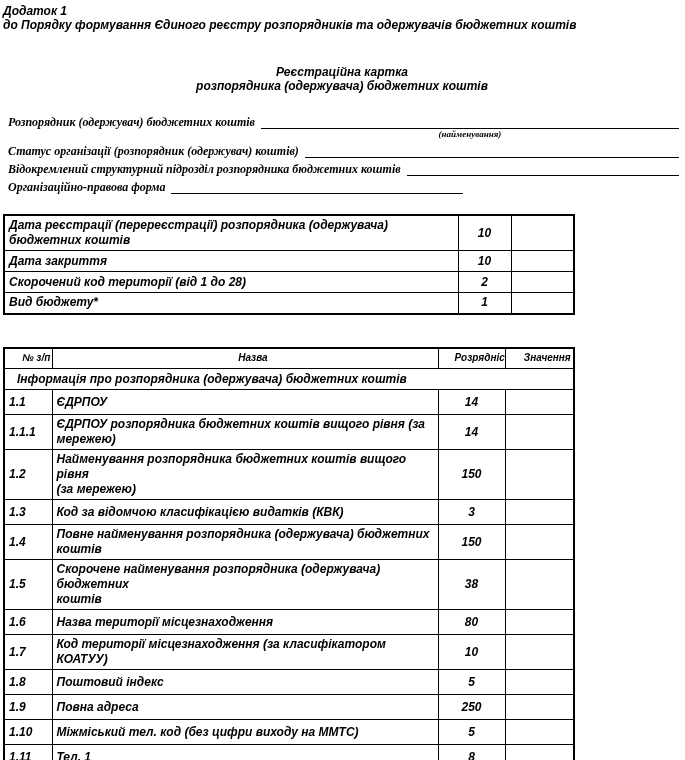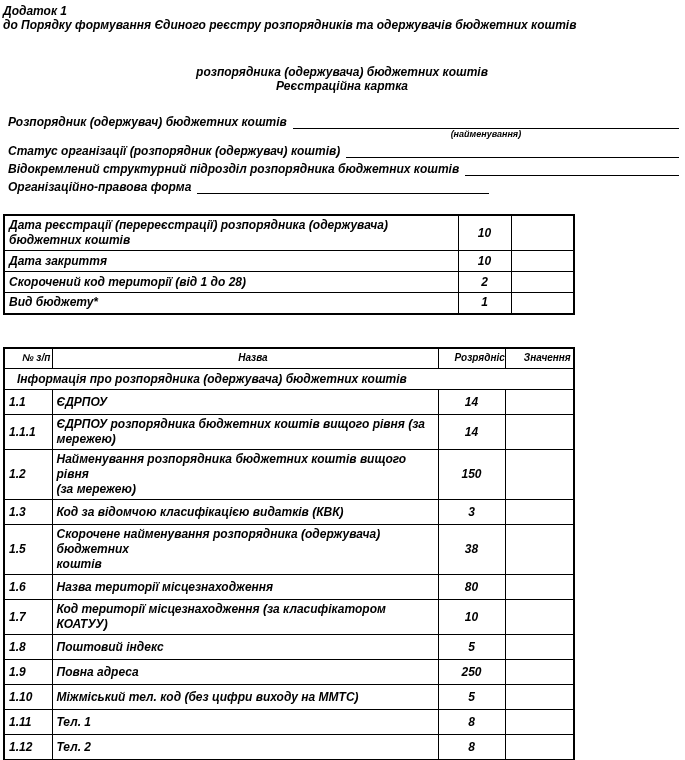--- a/index.html
+++ b/index.html
@@ -7,21 +7,21 @@
   body {
     width:685px; height:760px; overflow:hidden;
     font-family:"Liberation Sans", sans-serif;
     font-weight:bold; font-style:italic; color:#000;
   }
   .page { width:685px; height:760px; padding:4px 4px 0 3px; overflow:hidden; }
 
   .hdr-line { font-size:12px; line-height:14px; }
   .title-block { text-align:center; font-size:12px; line-height:14px; margin-top:33px; }
 
-  .form-block { margin:22px 2px 0 5px; font-size:12px; }
+  .form-block { margin:22px 2px 0 5px; font-size:12px;font-family:Liberation Serif, serif; }
   .form-line { display:flex; align-items:flex-start; margin-bottom:4px; }
   .flabel { white-space:nowrap; padding-right:6px; line-height:14px; }
   .fill { flex:1 1 auto; height:14px; border-bottom:1px solid #000; }
   .fill.short { flex:0 0 292px; }
   .fwrap { flex:1 1 auto; display:flex; flex-direction:column; }
   .fline { display:block; height:14px; border-bottom:1px solid #000; }
   .fnote { text-align:center; font-size:9px; line-height:11px; }
 
   table { border-collapse:collapse; width:572px; table-layout:fixed; border:2px solid #000; }
   td, th { border:1px solid #000; font-size:12px; line-height:15px; vertical-align:middle; overflow:hidden; }
@@ -50,22 +50,22 @@
 </style>
 </head>
 <body>
 
 <div class="page">
 
   <div class="hdr-line">Додаток 1</div>
   <div class="hdr-line">до Порядку формування Єдиного реєстру розпорядників та одержувачів бюджетних коштів</div>
 
   <div class="title-block">
+    <div>Реєстраційна картка</div>
     <div>розпорядника (одержувача) бюджетних коштів</div>
-    <div>Реєстраційна картка</div>
   </div>
 
   <div class="form-block">
     <div class="form-line">
       <span class="flabel">Розпорядник (одержувач) бюджетних коштів</span>
       <span class="fwrap">
         <span class="fline"></span>
         <span class="fnote">(найменування)</span>
       </span>
     </div>
@@ -138,20 +138,26 @@
 (за мережею)</td>
       <td class="cd">150</td>
       <td class="cv"></td>
     </tr>
     <tr class="r">
       <td class="cn">1.3</td>
       <td class="cm">Код за відомчою класифікацією видатків (КВК)</td>
       <td class="cd">3</td>
       <td class="cv"></td>
     </tr>
+    <tr class="r">
+      <td class="cn">1.4</td>
+      <td class="cm">Повне найменування розпорядника (одержувача) бюджетних коштів</td>
+      <td class="cd">150</td>
+      <td class="cv"></td>
+    </tr>
     <tr class="r tall">
       <td class="cn">1.5</td>
       <td class="cm">Скорочене найменування розпорядника (одержувача) бюджетних
 коштів</td>
       <td class="cd">38</td>
       <td class="cv"></td>
     </tr>
     <tr class="r">
       <td class="cn">1.6</td>
       <td class="cm">Назва території місцезнаходження</td>

